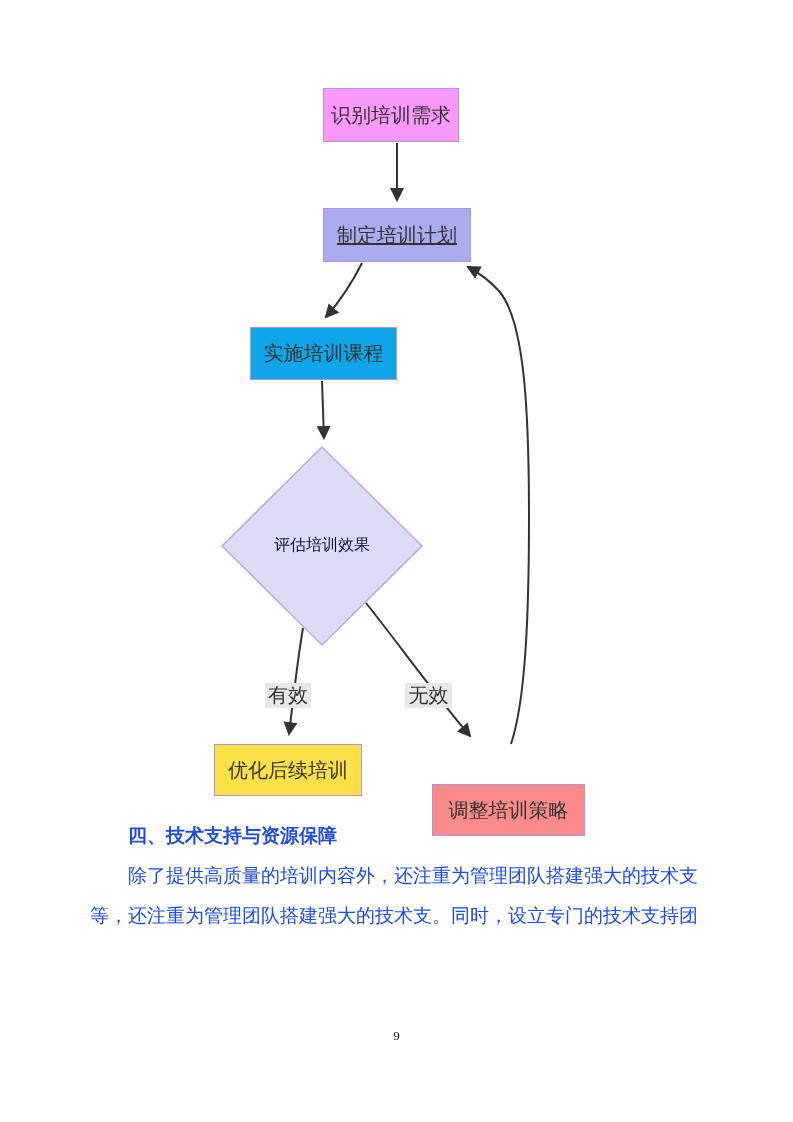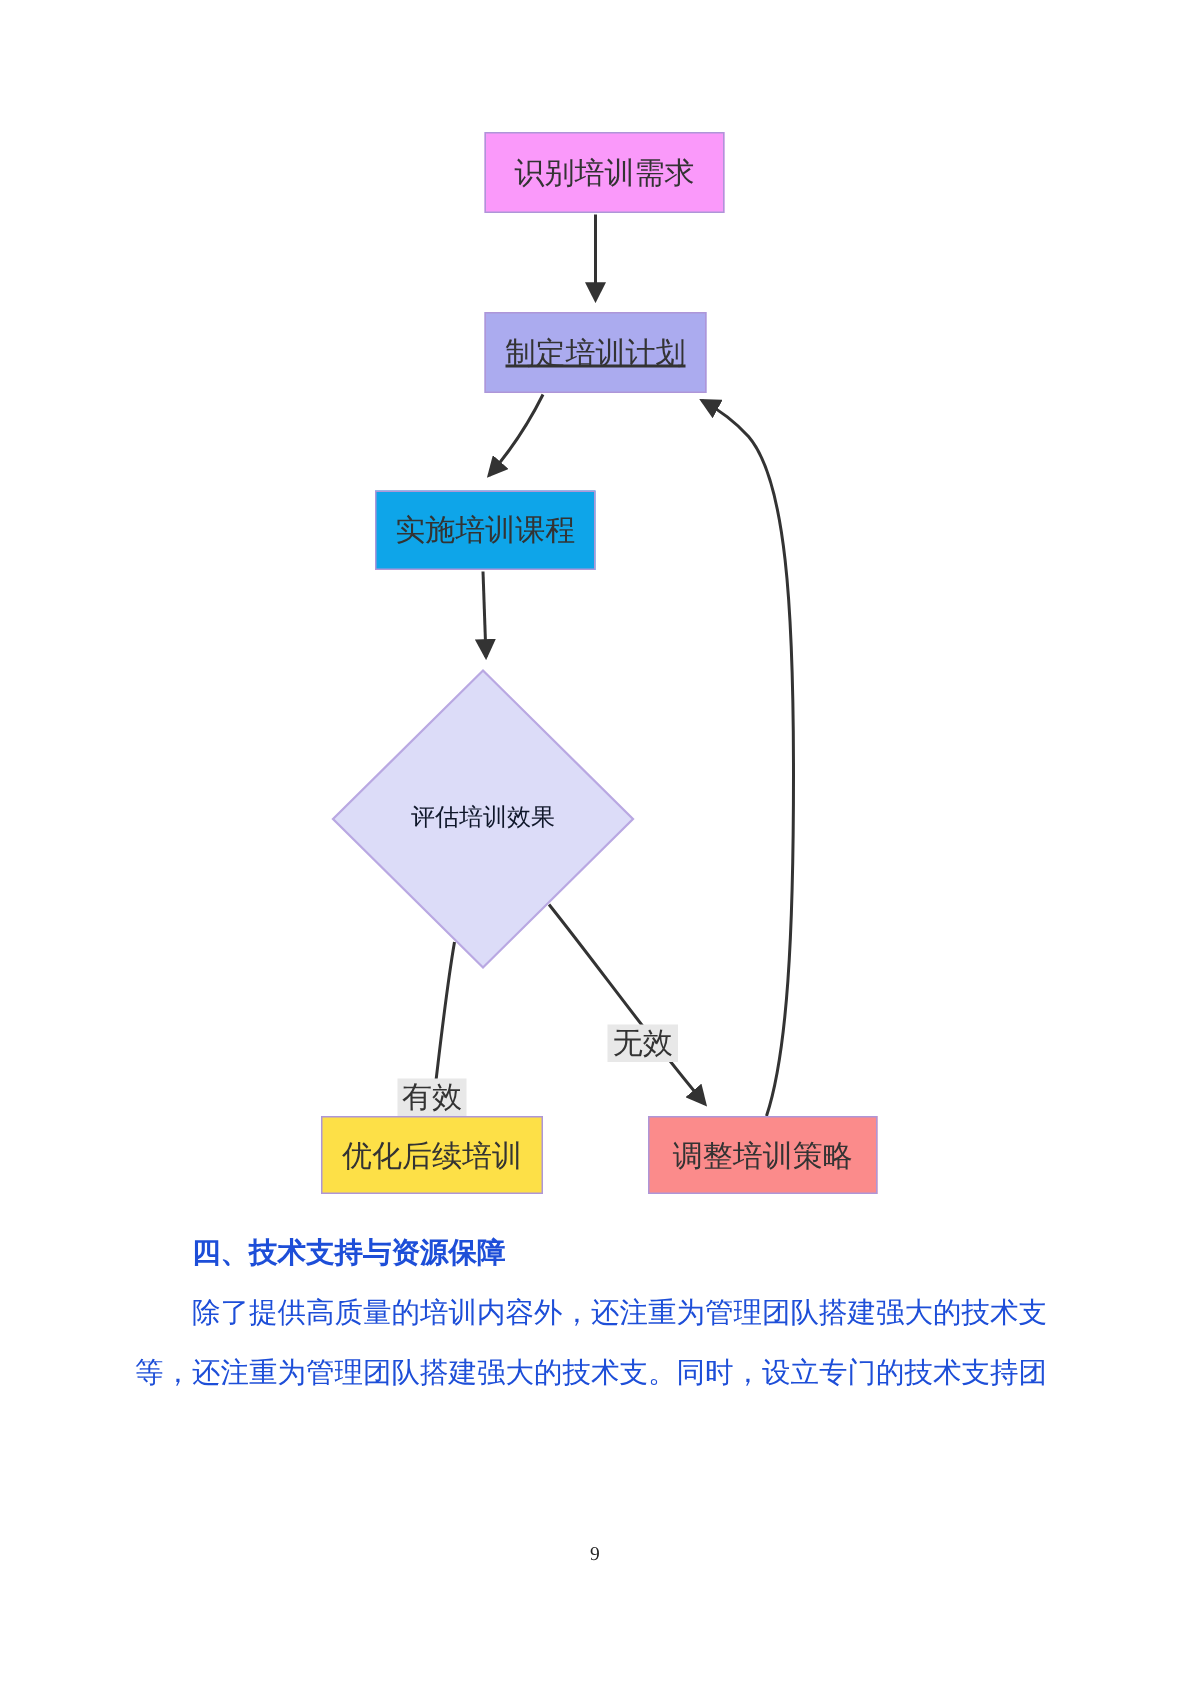--- a/index.html
+++ b/index.html
@@ -21,21 +21,21 @@
     box-sizing: border-box;
     border: 1.5px solid #ae96d8;
     display: flex;
     align-items: center;
     justify-content: center;
     font-family: "DejaVu Sans", "Liberation Sans", sans-serif;
     font-size: 20px;
     color: #333333;
     white-space: nowrap;
   }
-  .node-identify  { left: 323px; top:  88px; width: 160px; height: 54px; }
+  .node-identify  { left: 323px; top:  88px; width: 136px; height: 54px; }
   .node-plan      { left: 323px; top: 208px; width: 148px; height: 54px; }
   .node-implement { left: 250px; top: 327px; width: 147px; height: 53px; }
   .node-optimize  { left: 214px; top: 744px; width: 148px; height: 52px; }
   .node-adjust    { left: 432px; top: 744px; width: 153px; height: 52px; }
 
   .diamond-label {
     position: absolute;
     left: 247px; top: 532px; width: 150px; height: 26px;
     display: flex; align-items: center; justify-content: center;
     font-family: "DejaVu Sans", "Liberation Sans", sans-serif;
@@ -43,21 +43,21 @@
   }
 
   .edge-label {
     position: absolute;
     height: 25px; line-height: 25px;
     text-align: center;
     font-family: "DejaVu Sans", "Liberation Sans", sans-serif;
     font-size: 20px; color: #333333;
     background: #e8e8e8;
   }
-  .edge-label-valid   { left: 265px; top: 719px; width: 46px; }
+  .edge-label-valid   { left: 265px; top: 683px; width: 46px; }
   .edge-label-invalid { left: 405px; top: 683px; width: 47px; }
 
   
   .doc-text {
     position: absolute;
     left: 90px; top: 816px; width: 612px;
     font-size: 19px;
     line-height: 40px;
     color: #1d4ed8;
   }
@@ -104,21 +104,21 @@
     <div class="fc-node node-implement" style="background-color: #0ea5e9; border-color: rgb(174, 150, 216);">实施培训课程</div>
 
     <div class="diamond-label">评估培训效果</div>
 
     <div class="edge-label edge-label-valid" style="background-color: rgb(232, 232, 232);">有效</div>
 
     <div class="edge-label edge-label-invalid" style="background-color: rgb(232, 232, 232);">无效</div>
 
     <div class="fc-node node-optimize" style="background-color: #fde047; border-color: rgb(174, 150, 216);">优化后续培训</div>
 
-    <div class="fc-node node-adjust" style="background-color: rgb(251, 139, 139); border-color: rgb(174, 150, 216);">调整培训策略</div>
+    <div class="fc-node node-adjust" style="background-color: rgb(251, 139, 139); border-color: rgb(174, 150, 216); margin-top: 40px;">调整培训策略</div>
   </div>
 
   <div class="doc-text">
     <div class="doc-heading">四、技术支持与资源保障</div>
     <div class="doc-line indent">除了提供高质量的培训内容外，还注重为管理团队搭建强大的技术支</div>
     <div class="doc-line">等，还注重为管理团队搭建强大的技术支。同时，设立专门的技术支持团</div>
   </div>
 
   <div class="page-number">9</div>
 

